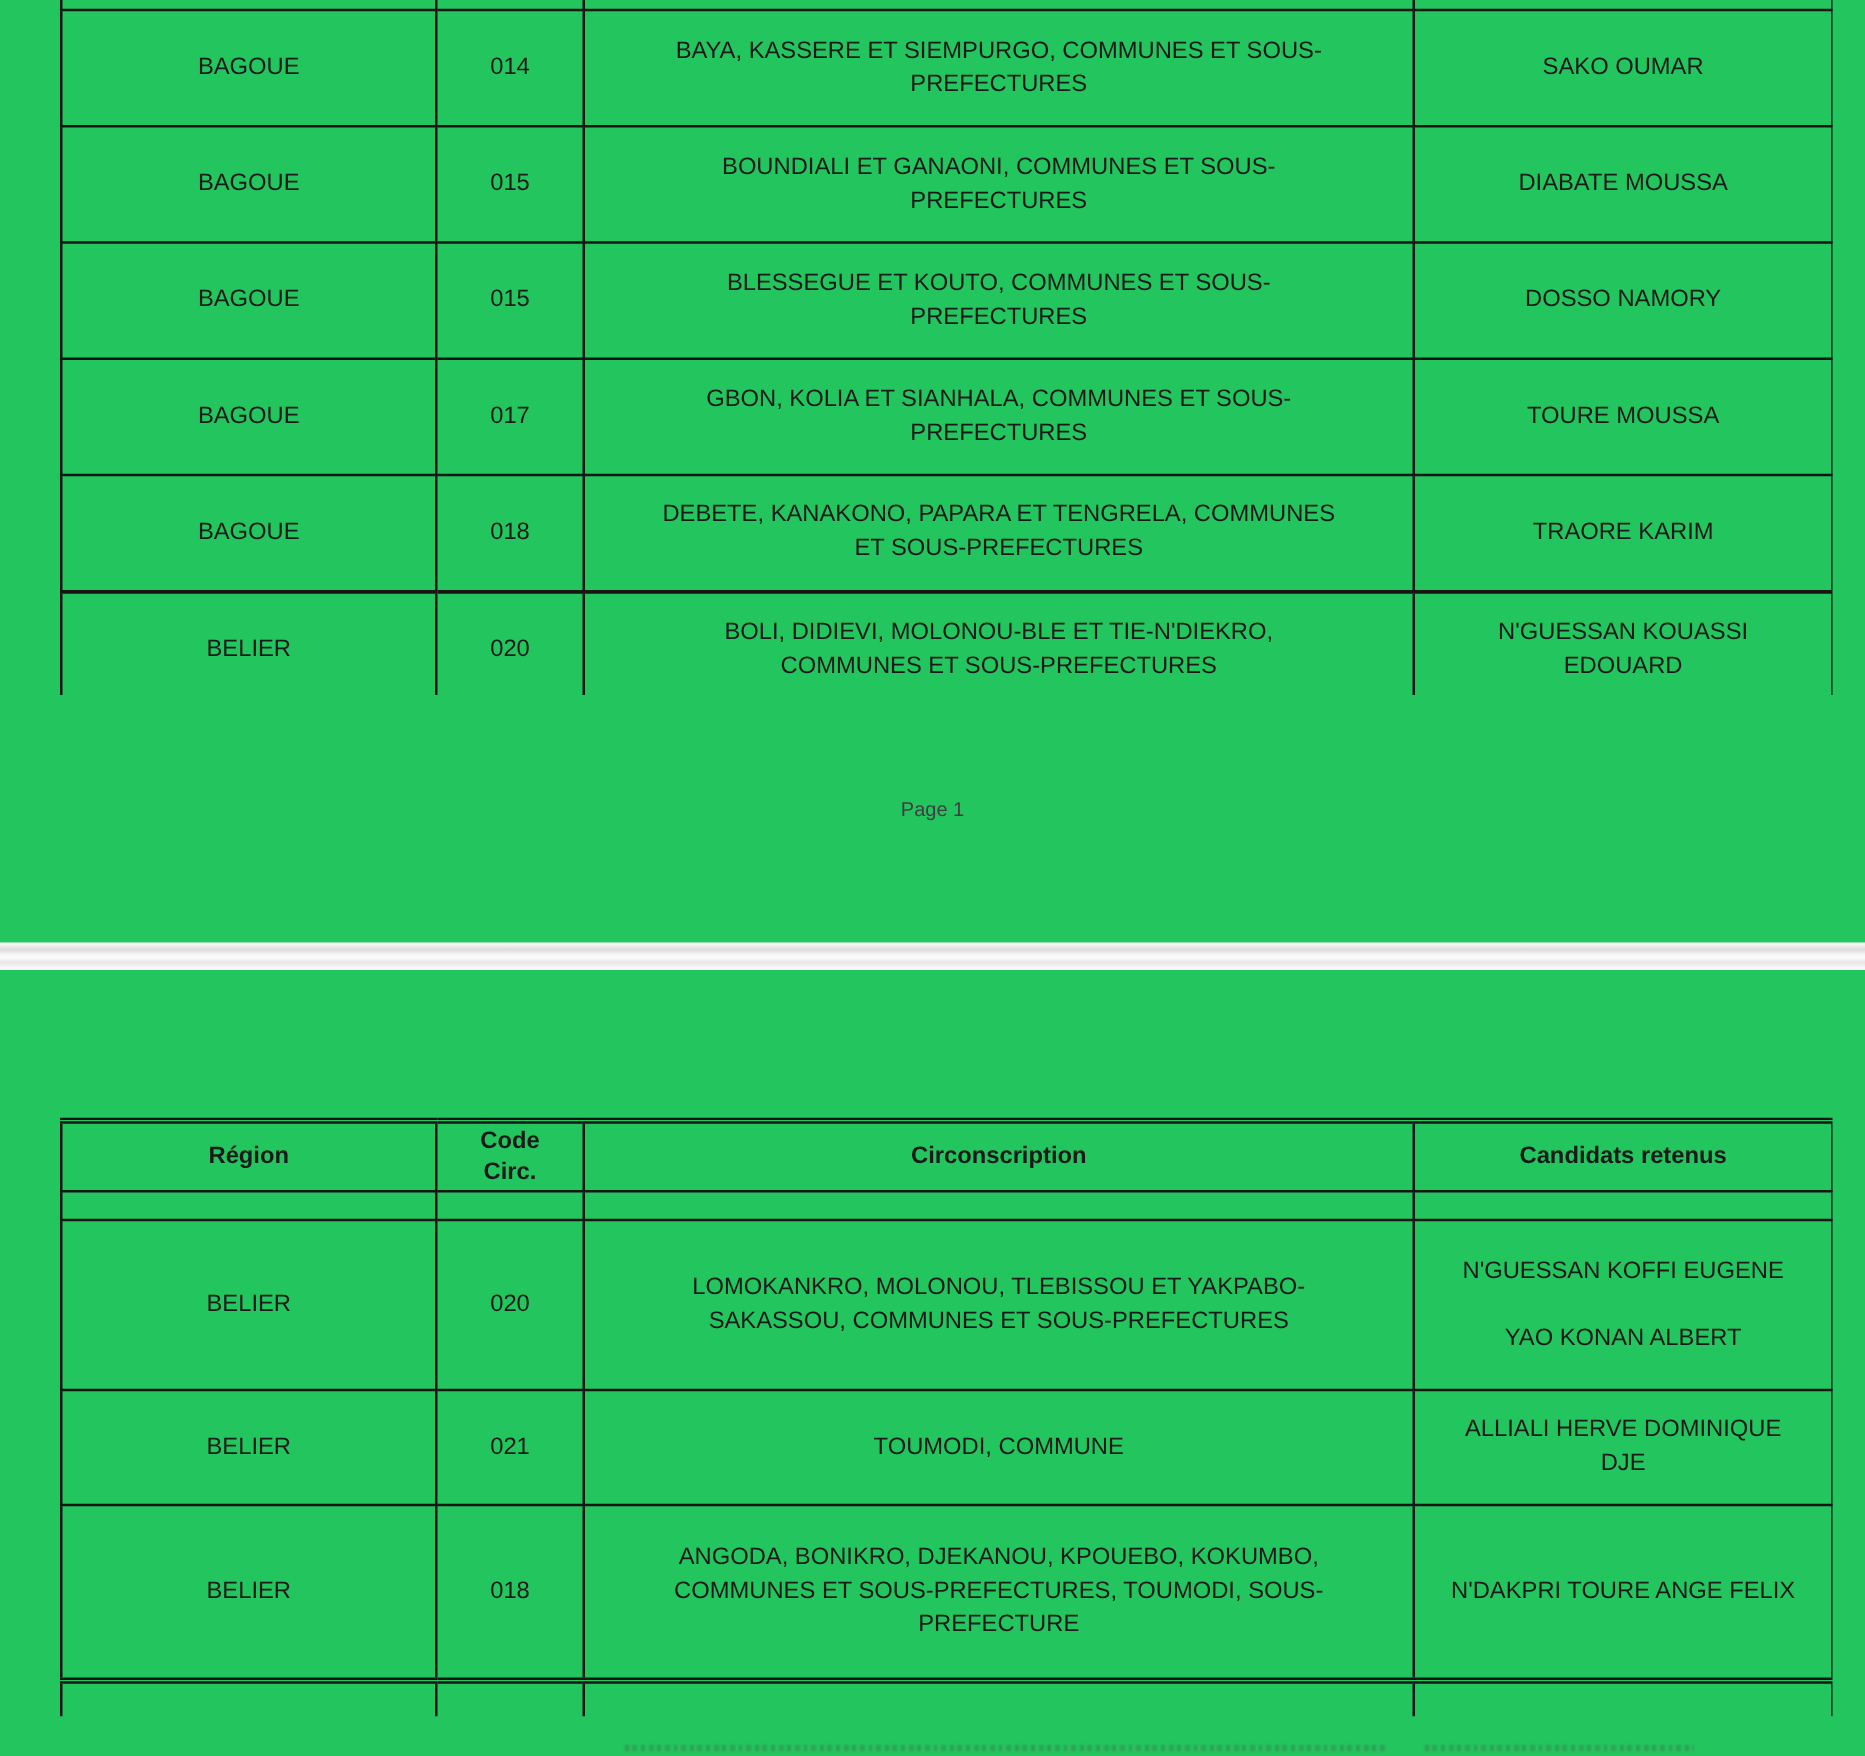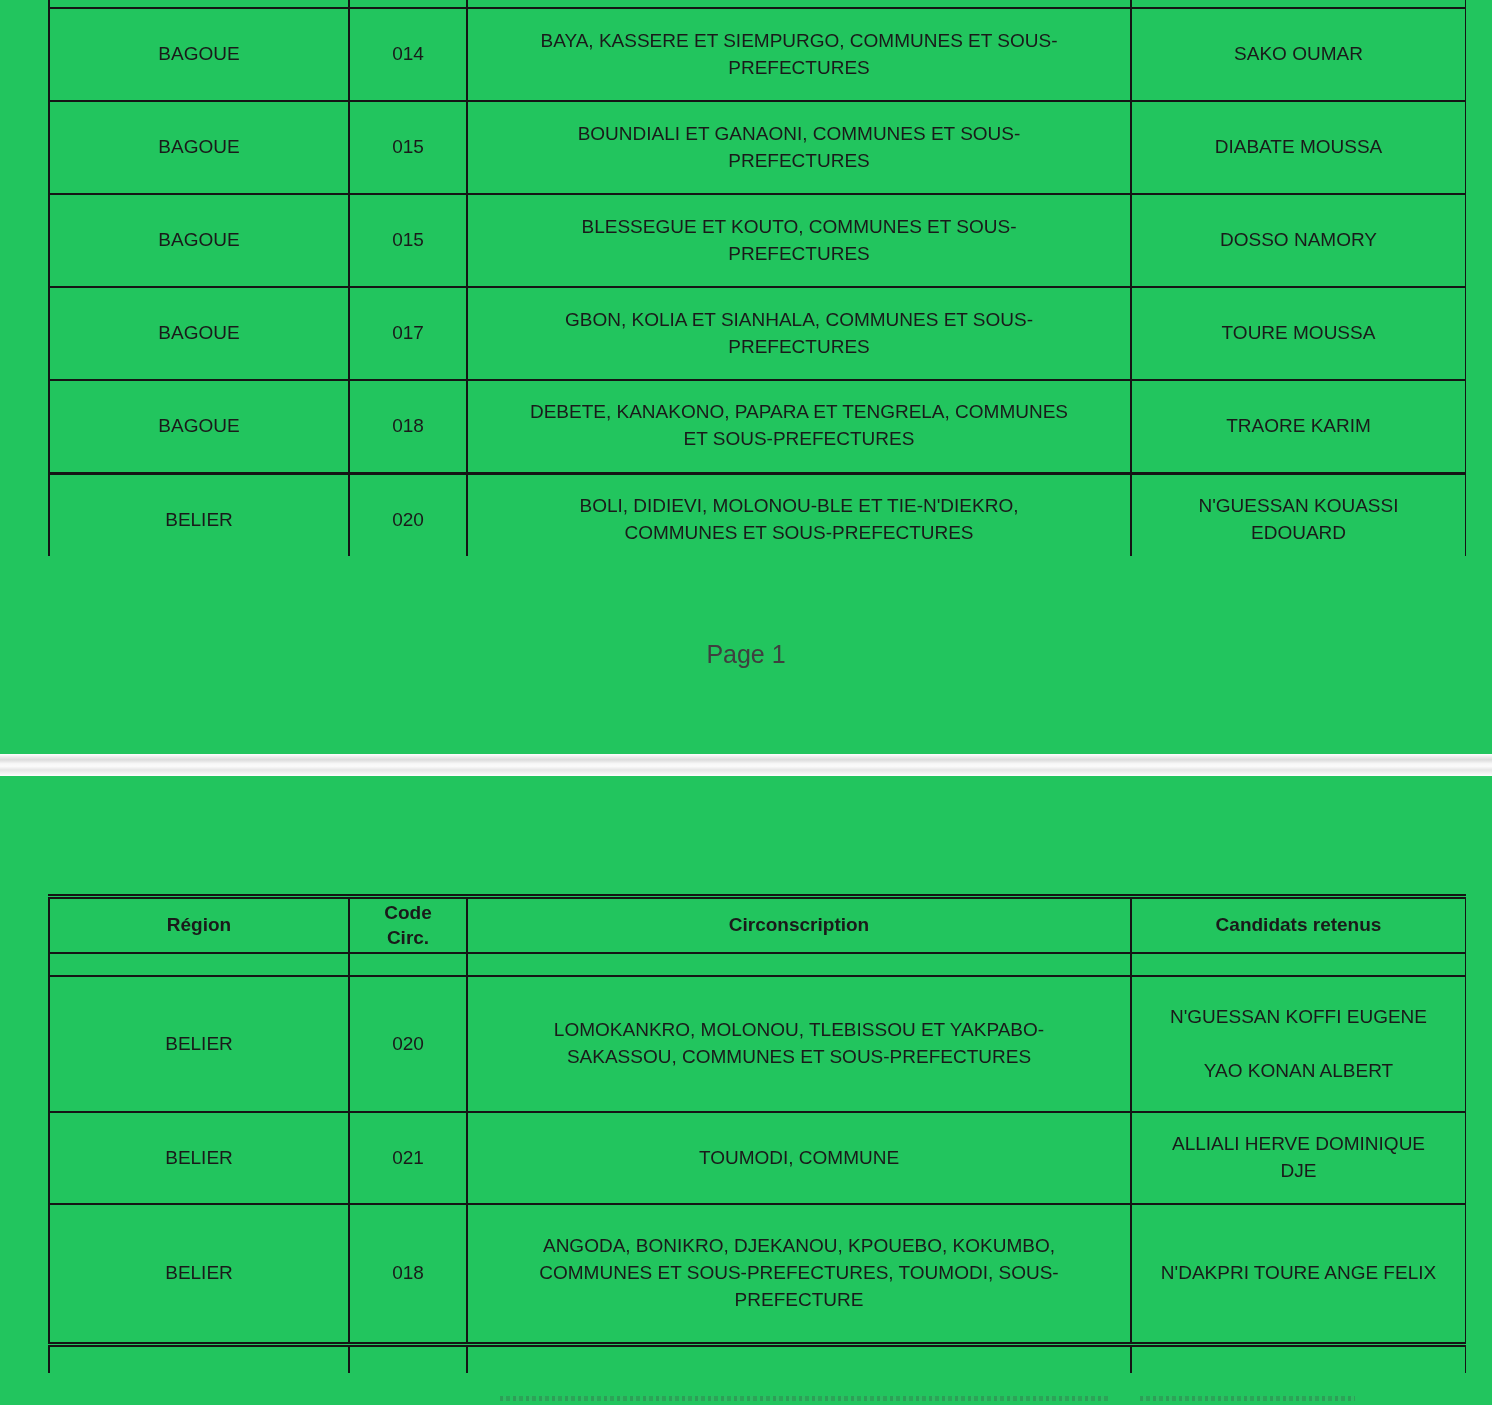--- a/index.html
+++ b/index.html
@@ -49,21 +49,21 @@
   .p2-row-022 { height: 140px; }
   .p2-row-022 td { border-bottom: 5px double #151515; }
   .p2-partial { height: 45px; }
 
   .page-footer {
     position: absolute;
     top: 640px;
     left: 0;
     width: 100%;
     text-align: center;
-    font-size: 25px;
+    font-size: 16px;
     color: #3f3f3f;
   }
   .page-divider {
     position: absolute;
     top: 754px;
     left: 0;
     width: 100%;
     height: 22px;
     background: linear-gradient(to bottom,
       #ffffff 0%, #ededed 12%, #dcdcdc 26%, #f7f7f7 44%,

